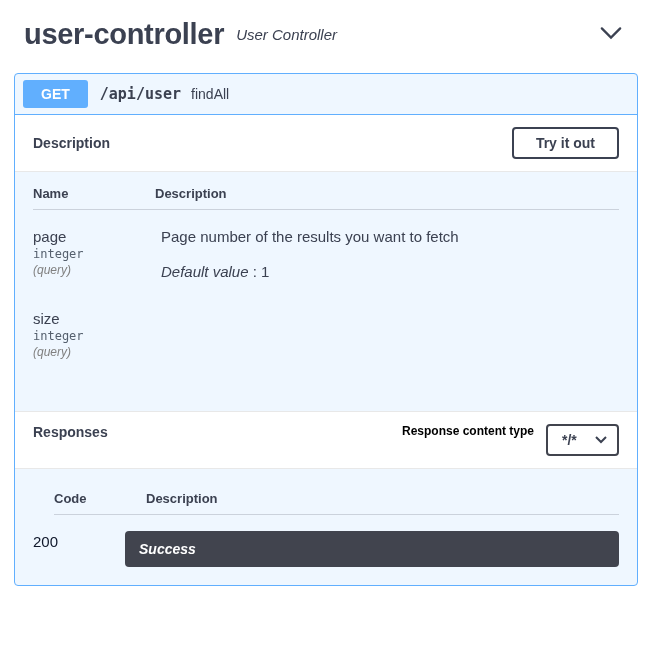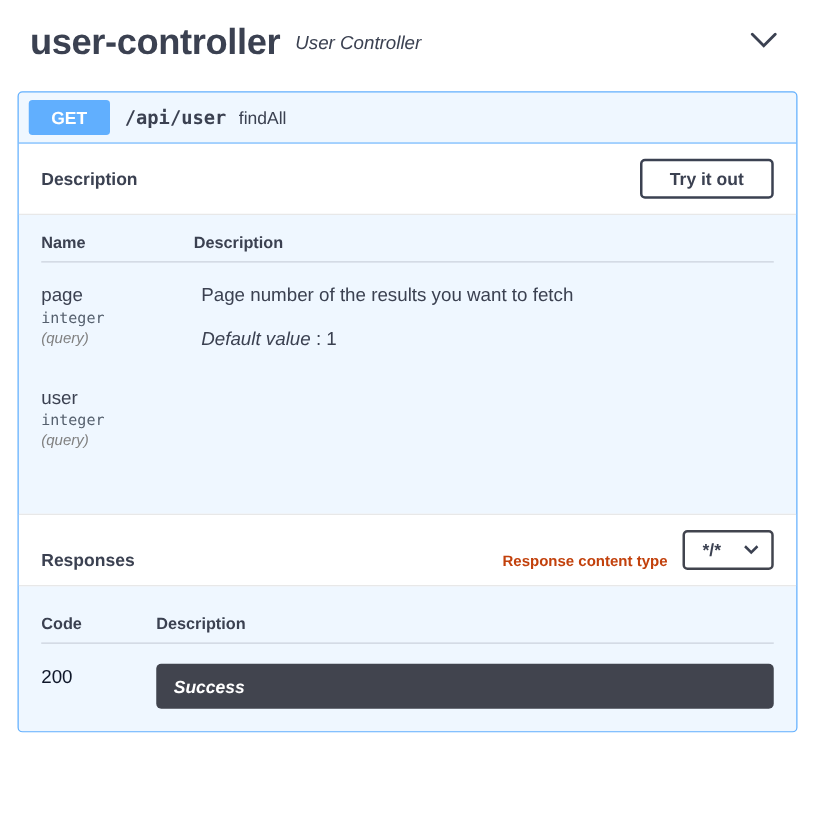--- a/index.html
+++ b/index.html
@@ -23,27 +23,27 @@
 .col-desc { flex: 1; font-size: 13px; font-weight: 700; color: #3b4151; }
 .param-row { display: flex; padding: 18px 0 12px 0; }
 .param-name-cell { width: 128px; }
 .param-name { font-size: 15px; color: #3b4151; }
 .param-type { font-family: ui-monospace, Menlo, monospace; font-size: 12px; color: #55606e; margin-top: 2px; }
 .param-in { font-family: Liberation Sans, sans-serif; font-size: 12px; color: #808080; font-style: italic; margin-top: 2px; }
 .param-desc-cell { flex: 1; }
 .param-desc { font-size: 15px; color: #3b4151; }
 .param-default { font-size: 15px; color: #3b4151; margin-top: 18px; }
 .param-default .lbl { font-style: italic; }
-.responses-header { display: flex; align-items: flex-end; background: #fff; padding: 12px 18px; border-top: 1px solid #e8e8e8; border-bottom: 1px solid #e8e8e8; }
-.rct-label { font-size: 12px; font-weight: 700; color: #c2410c; margin-left: auto; margin-right: 12px; }
+.responses-header { display: flex; align-items: flex-start; background: #fff; padding: 12px 18px; border-top: 1px solid #e8e8e8; border-bottom: 1px solid #e8e8e8; }
+.rct-label { font-size: 12px; font-weight: 700; color: #000000; margin-left: auto; margin-right: 12px; }
 .rct-select { border: 2px solid #41444e; border-radius: 4px; padding: 6px 40px 6px 14px; font-size: 14px; font-weight: 700; color: #3b4151; background: #fff; appearance: none; position: relative; }
 .rct-wrap { position: relative; }
 .rct-wrap svg { position: absolute; right: 12px; top: 50%; transform: translateY(-50%); pointer-events: none; width: 12px; height: 8px; }
 .resp-table { padding: 0 18px 18px 18px; }
-.resp-head { display: flex; border-bottom: 1px solid rgba(59,65,81,0.2); padding: 22px 0 8px 0; }
+.resp-head { display: flex; border-bottom: 1px solid rgba(59,65,81,0.2); padding: 22px 0 8px 0; margin-left: 21px; }
 .rcol-code { width: 92px; font-size: 13px; font-weight: 700; color: #3b4151; }
 .rcol-desc { flex: 1; font-size: 13px; font-weight: 700; color: #3b4151; }
 .resp-row { display: flex; padding: 16px 0 0 0; align-items: flex-start; }
 .resp-code { width: 92px; font-size: 15px; color: #0f172a; padding-top: 2px; }
 .resp-desc-box { flex: 1; background: #41444e; color: #fff; font-style: italic; font-weight: 700; font-size: 14px; padding: 10px 14px; border-radius: 4px; }
 </style>
 </head>
 <body>
 
 <div class="tag-header">
@@ -83,21 +83,21 @@
       <div class="param-desc-cell">
         <div class="param-desc">Page number of the results you want to fetch</div>
         <div class="param-default">
           <span class="lbl">Default value</span> : <span>1</span>
         </div>
       </div>
     </div>
 
     <div class="param-row">
       <div class="param-name-cell">
-        <div class="param-name">user</div>
+        <div class="param-name">size</div>
         <div class="param-type">integer</div>
         <div class="param-in">(query)</div>
       </div>
     </div>
   </div>
 
   <div class="responses-header">
     <span class="section-title">Responses</span>
     <span class="rct-label">Response content type</span>
     <span class="rct-wrap">

